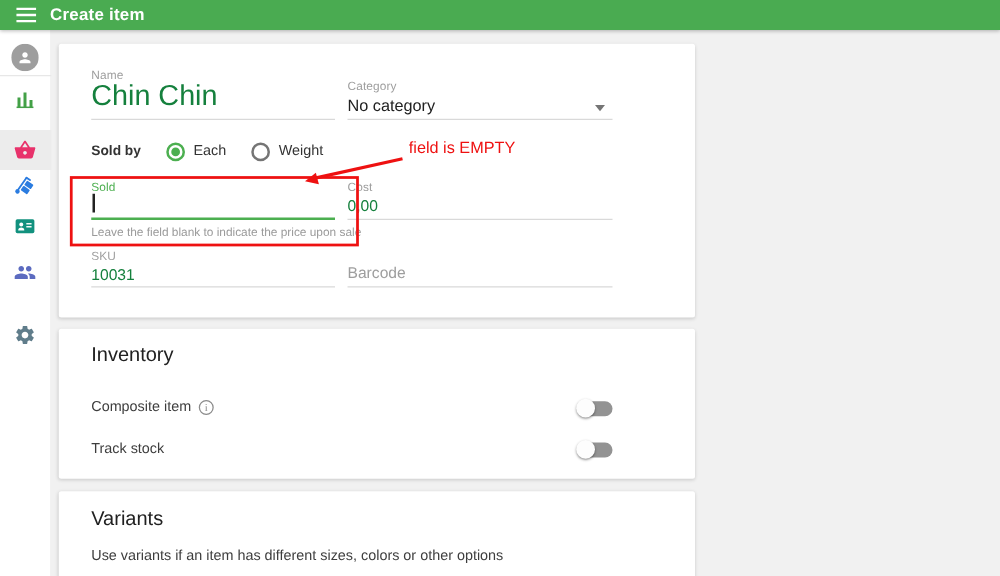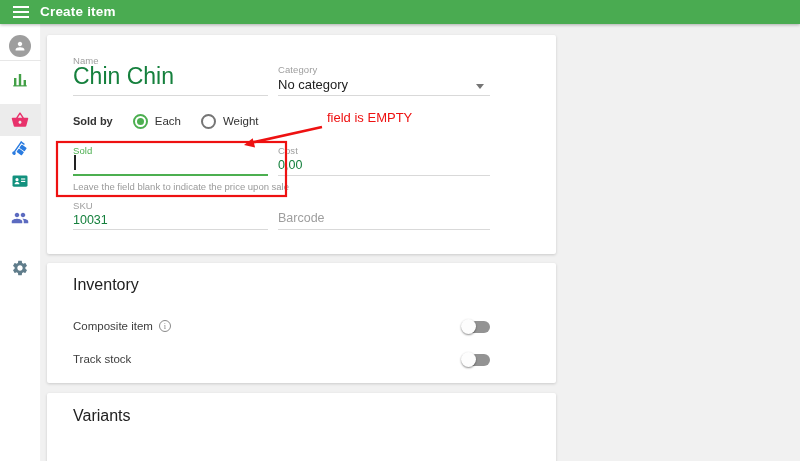--- a/index.html
+++ b/index.html
@@ -235,20 +235,21 @@
     <span class="inv-label">Track stock</span>
   </div>
   <div class="toggle" style="top:89px">
     <span class="track"></span>
     <span class="knob"></span>
   </div>
 </div>
 
 <div class="card" id="card-variants">
   <div class="section-title" style="top:14px">Variants</div>
+  <div class="variants-desc">Use variants if an item has different sizes, colors or other options</div>
 </div>
 
 <div class="annotation-text">field is EMPTY</div>
 <svg class="annotation-overlay" width="800" height="461" viewBox="0 0 800 461">
   <rect x="57" y="142" width="229" height="54" fill="none" stroke="#ee1111" stroke-width="2.2"></rect>
   <line x1="322" y1="127" x2="252" y2="142.5" stroke="#ee1111" stroke-width="2.6"></line>
   <polygon points="244,145 252.7,138.2 255.1,147.4" fill="#ee1111"></polygon>
 </svg>
 
 </body></html>

